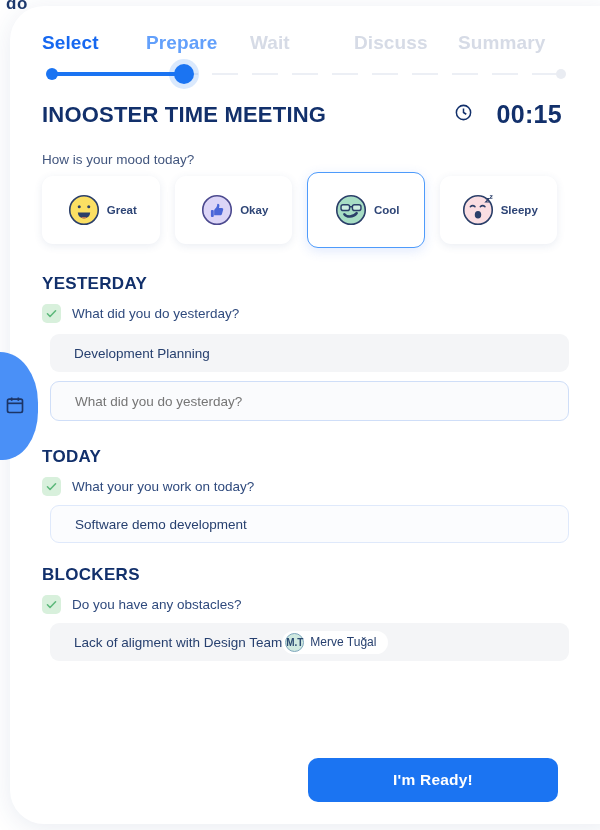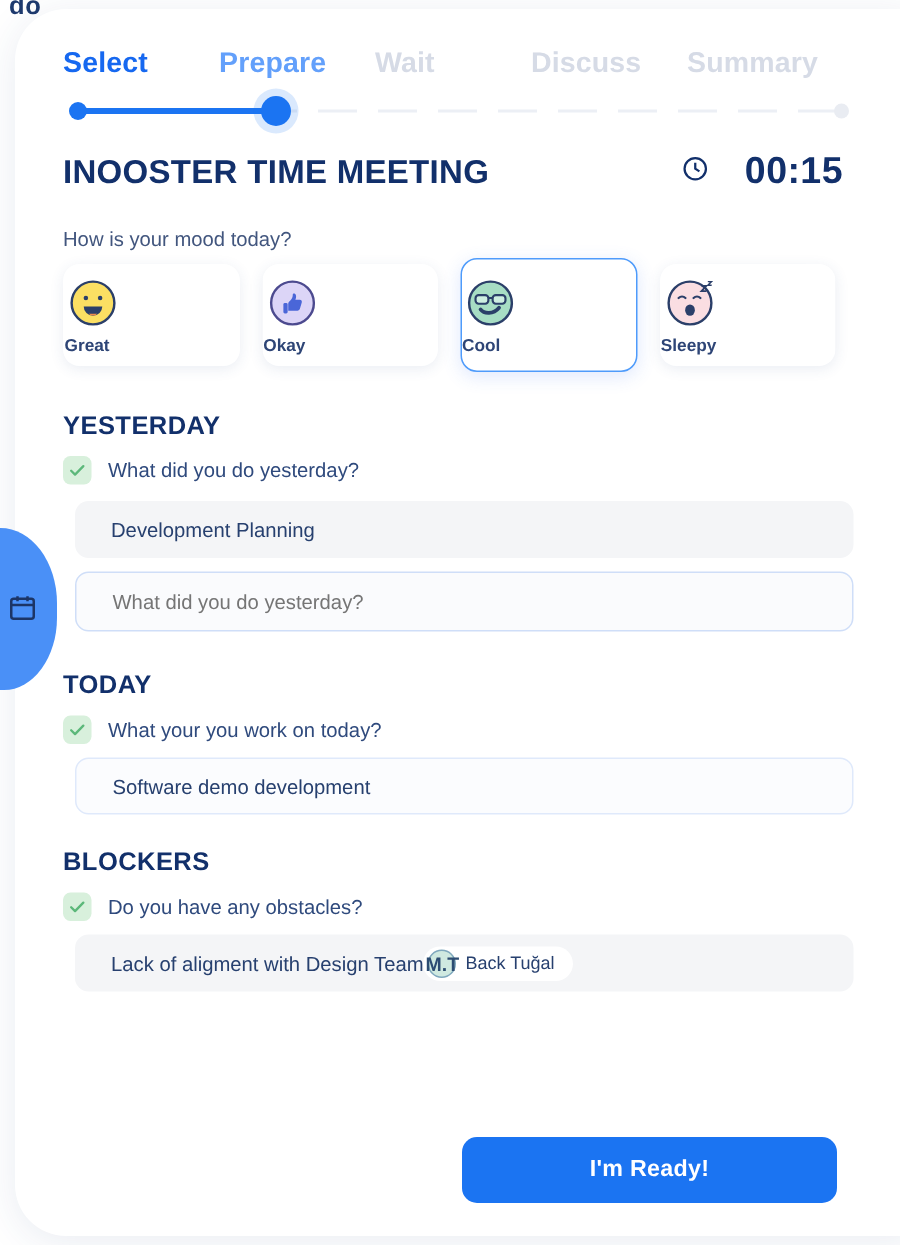--- a/index.html
+++ b/index.html
@@ -146,22 +146,22 @@
     width: 530px;
     display: flex; gap: 0;
   }
   .mood {
     width: 118px; height: 68px;
     margin-right: 15px;
     background: #ffffff;
     border-radius: 11px;
     border: 1px solid transparent;
     box-shadow: 0 2px 9px rgba(50,80,140,.10);
-    display: flex; flex-direction: column;
-    justify-content: center;
+    display: flex; 
+    align-items: center; justify-content: center;
     gap: 4px;
   }
   .mood.selected {
     border: 1.6px solid #4e9bfb;
     height: 76px;
     margin-top: -4px;
     box-shadow: 0 3px 12px rgba(60,120,240,.16);
   }
   .mood-face { width: 38px; height: 38px; }
   .mood-name {
@@ -223,21 +223,21 @@
     border-radius: 14px;
     padding: 3px 12px 3px 3px;
     height: 23px;
   }
   .avatar {
     width: 19px; height: 19px;
     border-radius: 50%;
     background: #cfe9e0;
     border: 1.2px solid #7fa8bd;
     color: #2c4c72;
-    font-size: 13px; font-weight: 700;
+    font-size: 10px; font-weight: 700;
     display: flex; align-items: center; justify-content: center;
     flex: none;
   }
   .person-name { font-size: 12px; color: #27406f; }
 
   
   .btn {
     position: absolute; top: 752px;
     height: 44px;
     border-radius: 10px;
@@ -391,21 +391,21 @@
           <svg viewBox="0 0 16 16" width="13" height="13" fill="none" stroke="#5cb87a" stroke-width="1.9" stroke-linecap="round" stroke-linejoin="round">
             <path d="M3 8.4l3.2 3.2L13 4.6"></path>
           </svg>
         </span>
         <span class="check-label">Do you have any obstacles?</span>
       </div>
       <div class="field blocker" style="top:617px">
         <span>Lack of aligment with Design Team</span>
         <span class="person-chip">
           <span class="avatar">M.T</span>
-          <span class="person-name">Back Tuğal</span>
+          <span class="person-name">Merve Tuğal</span>
         </span>
       </div>
 
       <button class="btn btn-ready">I'm Ready!</button>
 
     </div>
   </div>
 </div>
 
 </body></html>

